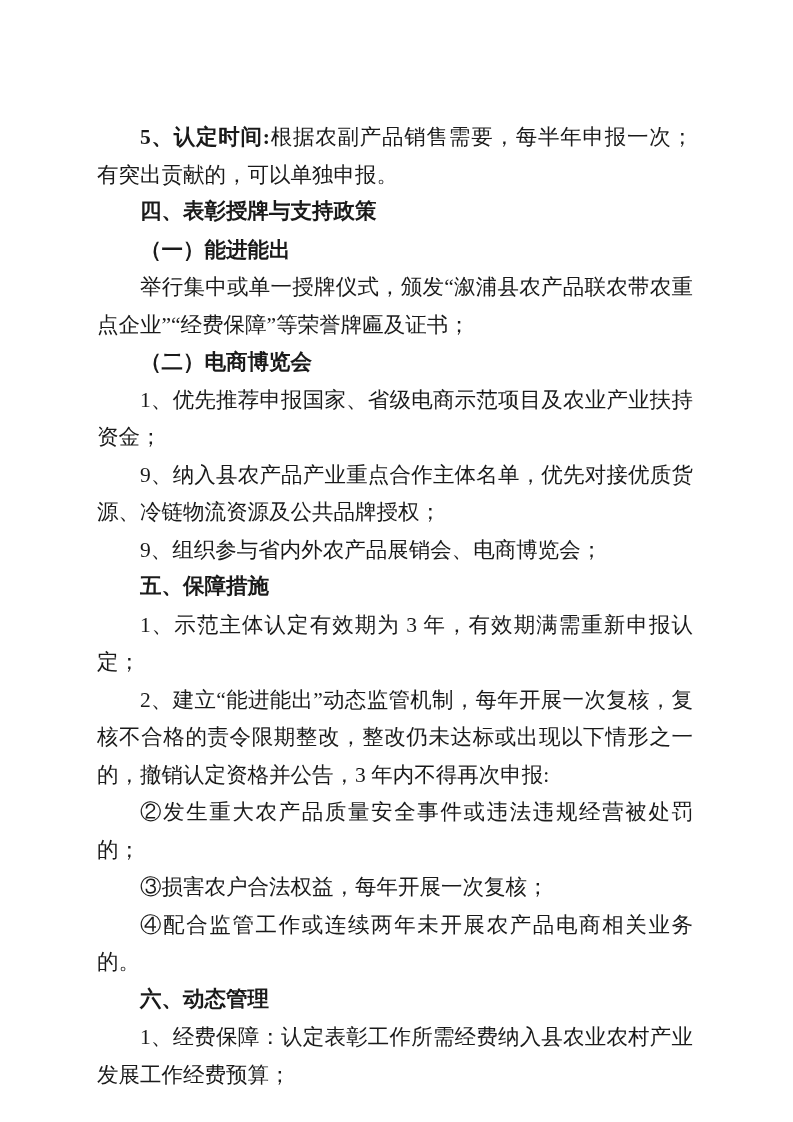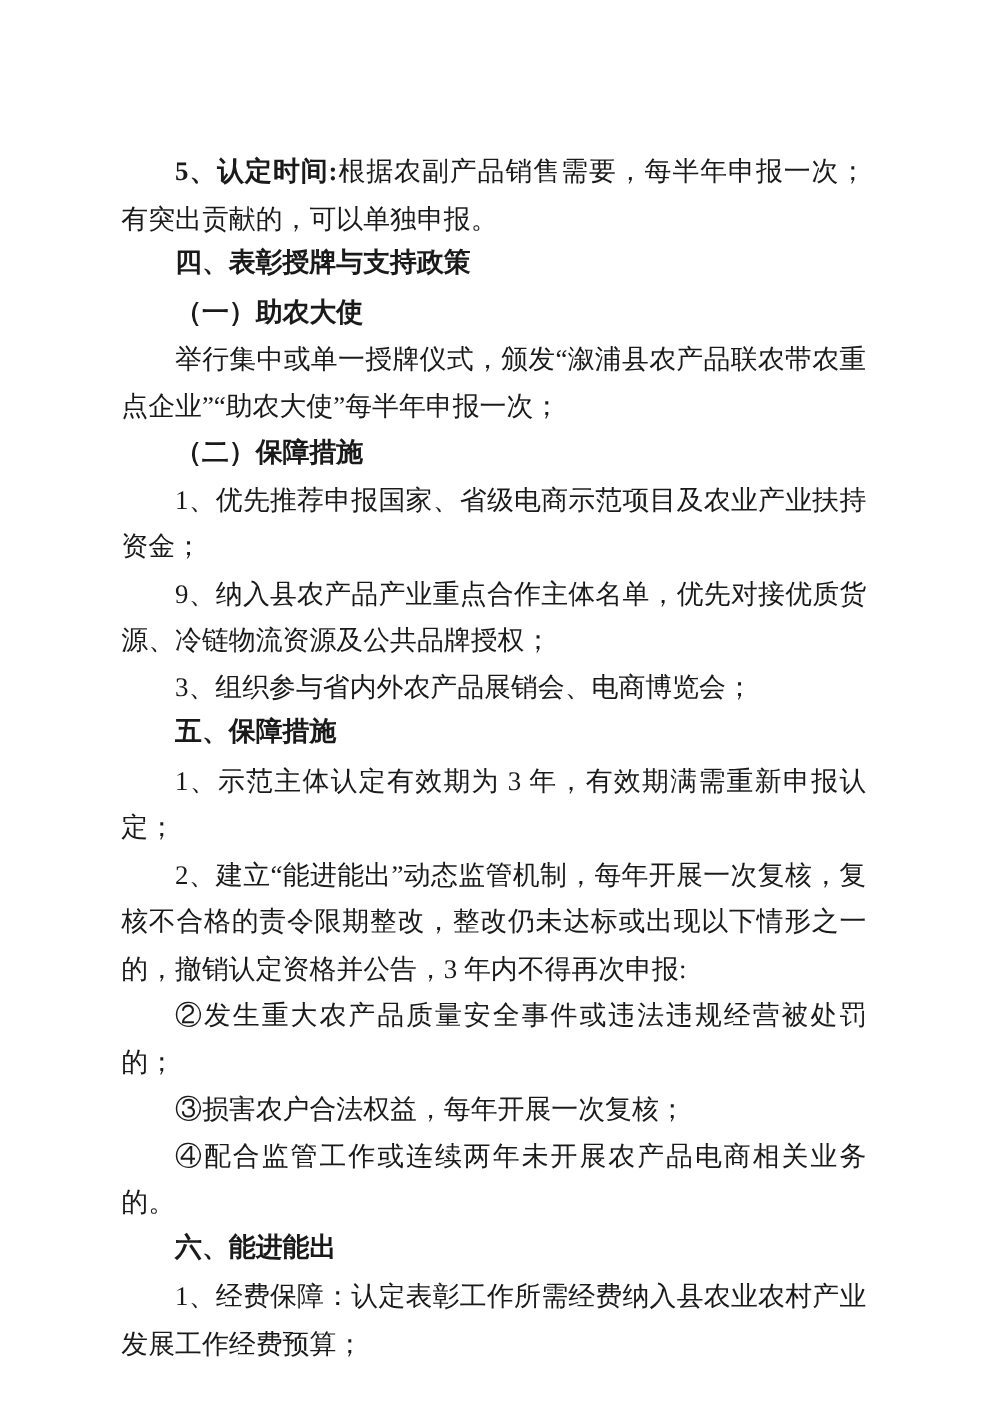--- a/index.html
+++ b/index.html
@@ -50,28 +50,28 @@
     font-family: "Liberation Serif", serif;
   }
 </style>
 </head>
 <body>
 
 <div class="page">
   <div class="doc-content" style="color: rgb(26, 26, 26);">
       <p class="para body"><span class="run bold font-kai">5、认定时间:</span><span class="run">根据农副产品销售需要，每半年申报一次；有突出贡献的，可以单独申报。</span></p>
       <p class="para heading"><span class="run bold">四、表彰授牌与支持政策</span></p>
-      <p class="para subheading"><span class="run bold">（一）助农大使</span></p>
-      <p class="para body"><span class="run">举行集中或单一授牌仪式，颁发“溆浦县农产品联农带农重点企业”“助农大使”每半年申报一次；</span></p>
-      <p class="para subheading"><span class="run bold">（二）保障措施</span></p>
+      <p class="para subheading"><span class="run bold">（一）能进能出</span></p>
+      <p class="para body"><span class="run">举行集中或单一授牌仪式，颁发“溆浦县农产品联农带农重点企业”“经费保障”等荣誉牌匾及证书；</span></p>
+      <p class="para subheading"><span class="run bold">（二）电商博览会</span></p>
       <p class="para body"><span class="run">1、优先推荐申报国家、省级电商示范项目及农业产业扶持资金；</span></p>
       <p class="para body"><span class="run">9、纳入县农产品产业重点合作主体名单，优先对接优质货源、冷链物流资源及公共品牌授权；</span></p>
-      <p class="para body"><span class="run">3、组织参与省内外农产品展销会、电商博览会；</span></p>
+      <p class="para body"><span class="run">9、组织参与省内外农产品展销会、电商博览会；</span></p>
       <p class="para heading"><span class="run bold">五、保障措施</span></p>
       <p class="para body"><span class="run">1、示范主体认定有效期为 3 年，有效期满需重新申报认定；</span></p>
       <p class="para body"><span class="run">2、建立“能进能出”动态监管机制，每年开展一次复核，复核不合格的责令限期整改，整改仍未达标或出现以下情形之一的，撤销认定资格并公告，3 年内不得再次申报:</span></p>
       <p class="para body"><span class="run">②发生重大农产品质量安全事件或违法违规经营被处罚的；</span></p>
       <p class="para body"><span class="run">③损害农户合法权益，每年开展一次复核；</span></p>
       <p class="para body"><span class="run">④配合监管工作或连续两年未开展农产品电商相关业务的。</span></p>
-      <p class="para heading"><span class="run bold">六、能进能出</span></p>
+      <p class="para heading"><span class="run bold">六、动态管理</span></p>
       <p class="para body"><span class="run">1、经费保障：认定表彰工作所需经费纳入县农业农村产业发展工作经费预算；</span></p>
     </div>
 </div>
 
 </body></html>

